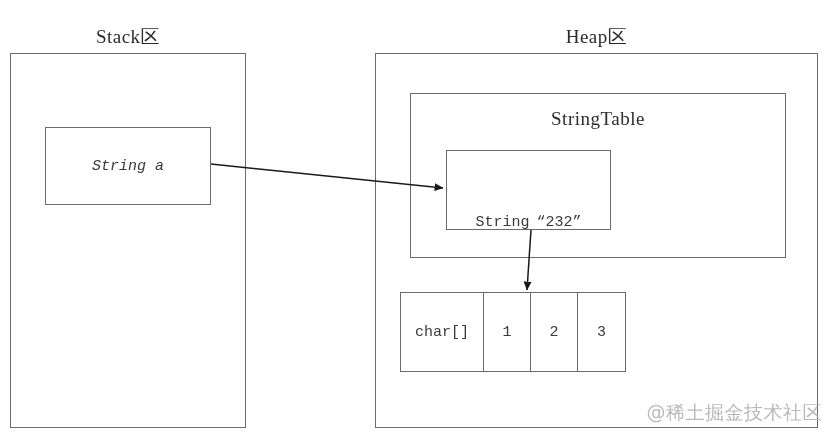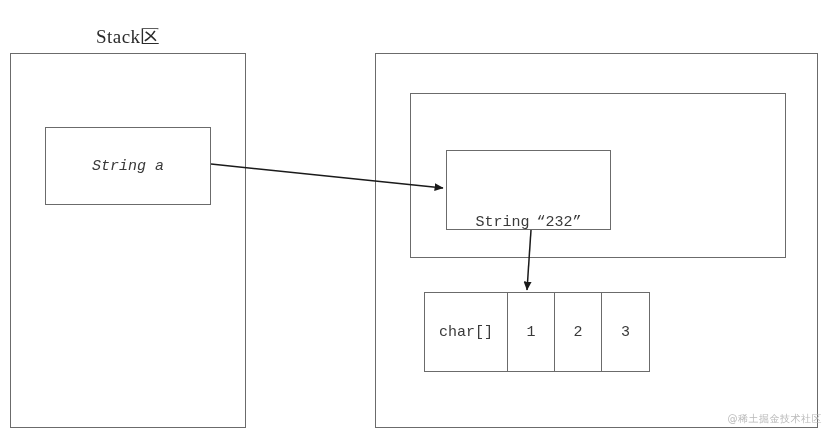--- a/index.html
+++ b/index.html
@@ -112,21 +112,21 @@
     font-size: 15px;
     margin-top: 32px;
   }
   #string-obj-label .quoted {
     margin-left: 7px;
   }
 
   
   #char-array-table {
     position: absolute;
-    left: 424px;
+    left: 400px;
     top: 292px;
     height: 80px;
     display: flex;
     box-sizing: border-box;
     border: 1.6px solid #6b6b6b;
   }
   #char-array-table .cell {
     box-sizing: border-box;
     display: flex;
     align-items: center;
@@ -153,44 +153,46 @@
     height: 438px;
     pointer-events: none;
   }
 
   
   #watermark {
     position: absolute;
     right: 16px;
     bottom: 12px;
     font-family: "DejaVu Sans", "Liberation Sans", sans-serif;
-    font-size: 10px;
+    font-size: 19px;
     color: #b9b9b9;
     white-space: nowrap;
     letter-spacing: 0.5px;
   }
 </style>
 </head>
 <body>
 
 <div id="canvas">
 
   <div class="region-title" id="stack-title">Stack区</div>
 
   <div class="box" id="stack-region"></div>
 
   <div class="box" id="stack-var-box"></div>
 
   <div class="mono-label" id="stack-var-label">String a</div>
 
+  <div class="region-title" id="heap-title">Heap区</div>
 
   <div class="box" id="heap-region"></div>
 
   <div class="box" id="stringtable-box"></div>
 
+  <div class="region-title" id="stringtable-title">StringTable</div>
 
   <div class="box" id="string-obj-box"></div>
 
   <div class="mono-label" id="string-obj-label">
     <span>String</span>
     <span class="quoted">“232”</span>
   </div>
 
   <div id="char-array-table">
     <div class="cell head">char[]</div>

